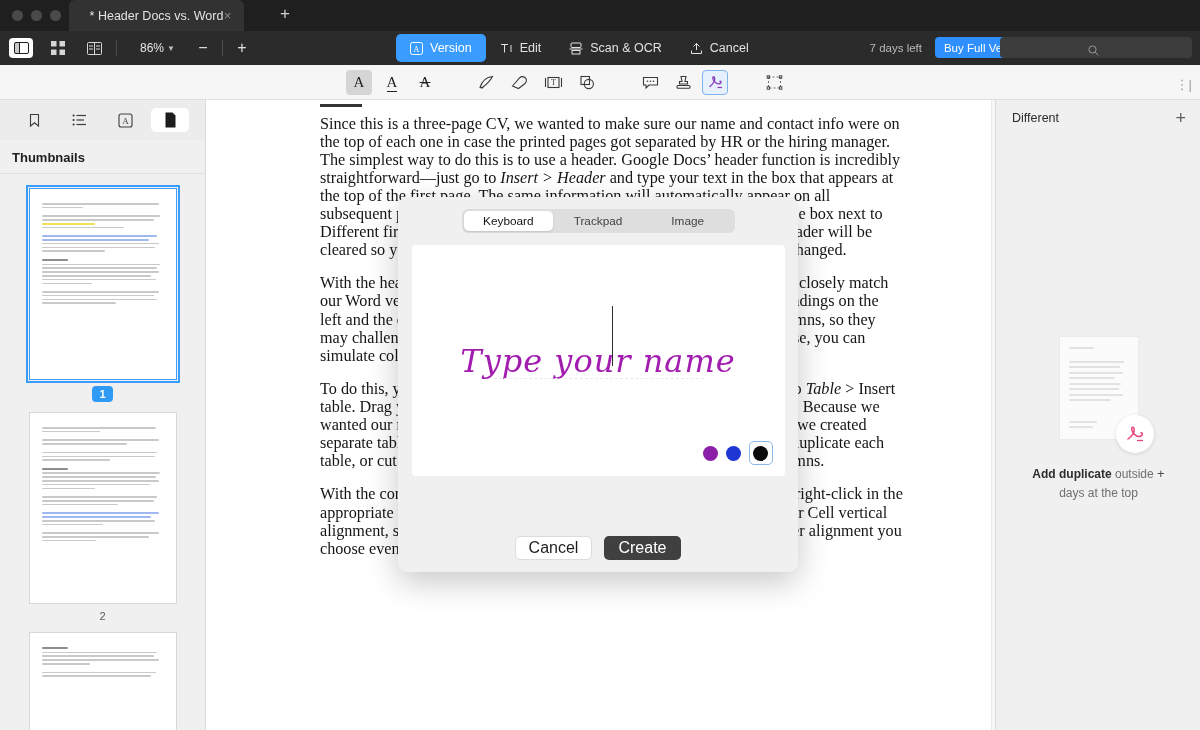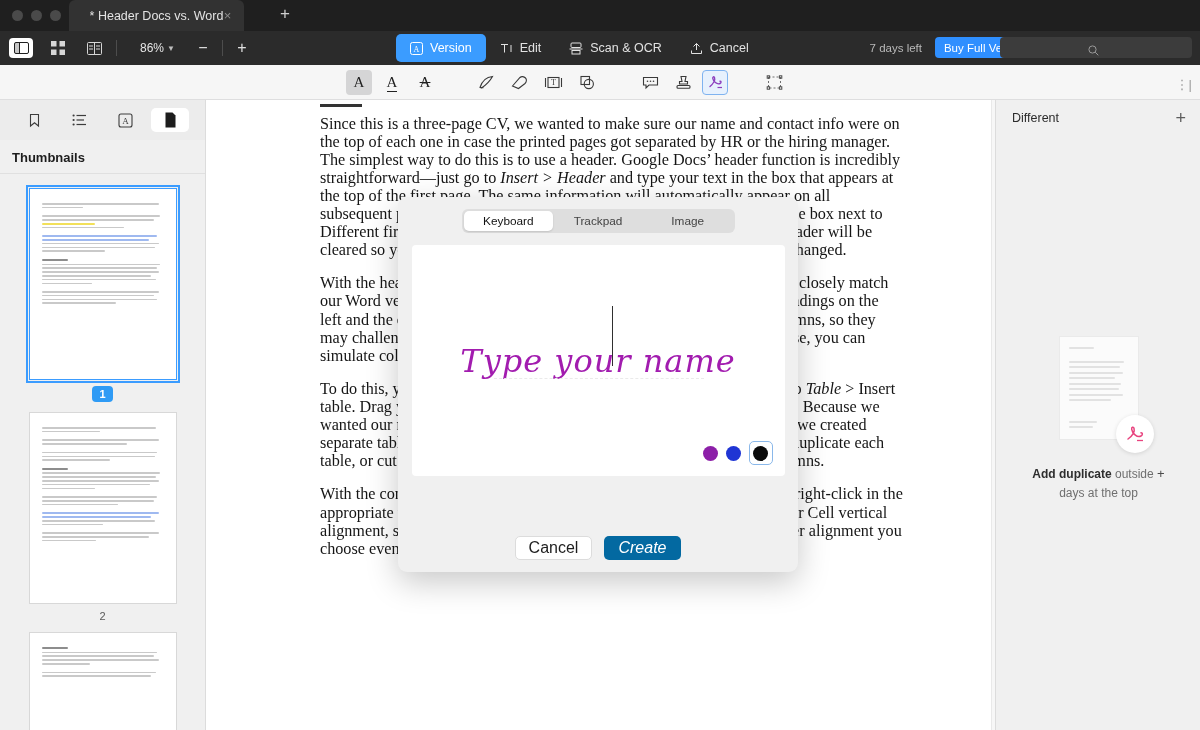--- a/index.html
+++ b/index.html
@@ -224,21 +224,21 @@
   }
   .modal-foot {
     position: absolute; bottom: 12px; right: 0; width: 400px;
     display: flex; justify-content: center; gap: 12px;
   }
   .btn {
     width: 77px; height: 24px; border-radius: 5px; font-size: 16px;
     display: flex; align-items: center; justify-content: center; cursor: pointer;
   }
   .btn-cancel { background: #ffffff; color: #1d1d1d; border: 1px solid #dcdcdc; }
-  .btn-create { background: #0369a1; color: #ffffff; cursor: default; font-style: italic; }
+  .btn-create { background: #404040; color: #ffffff; cursor: default; }
 </style>
 </head>
 <body>
 
 <div id="app">
 
   <div class="titlebar">
     <div class="traffic">
       <span></span>
       <span></span>

